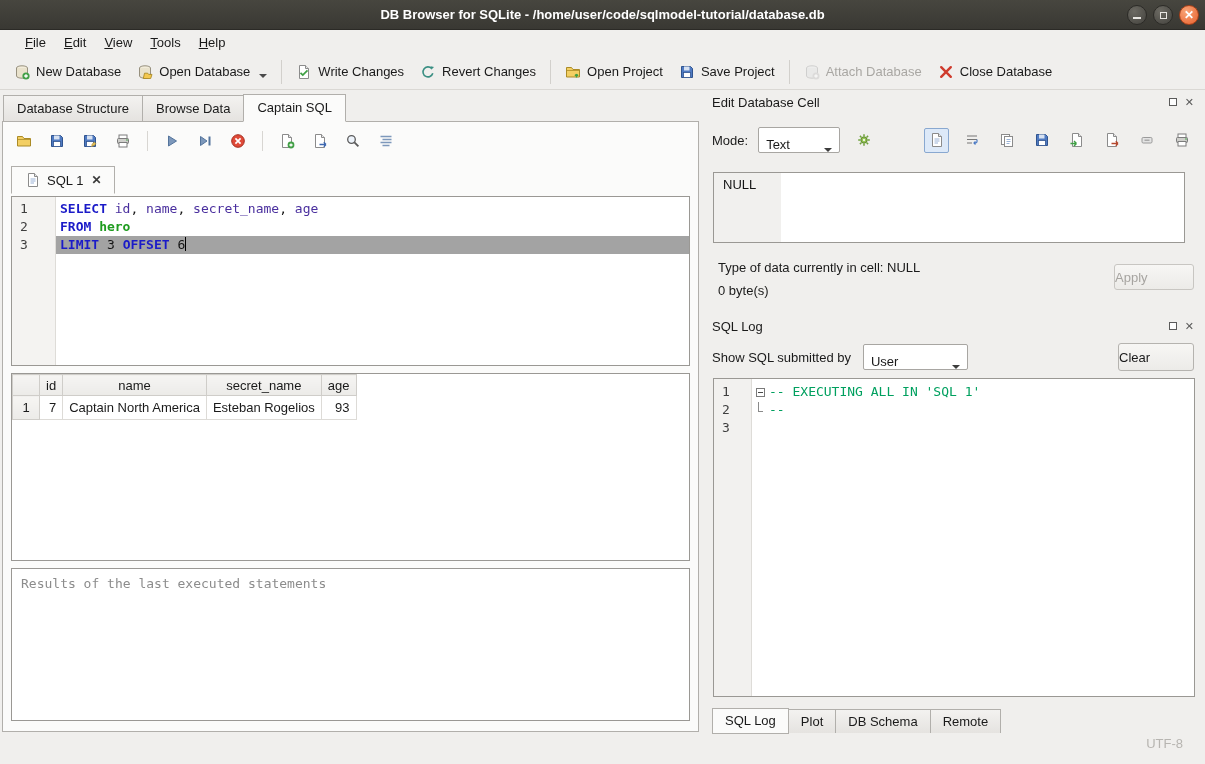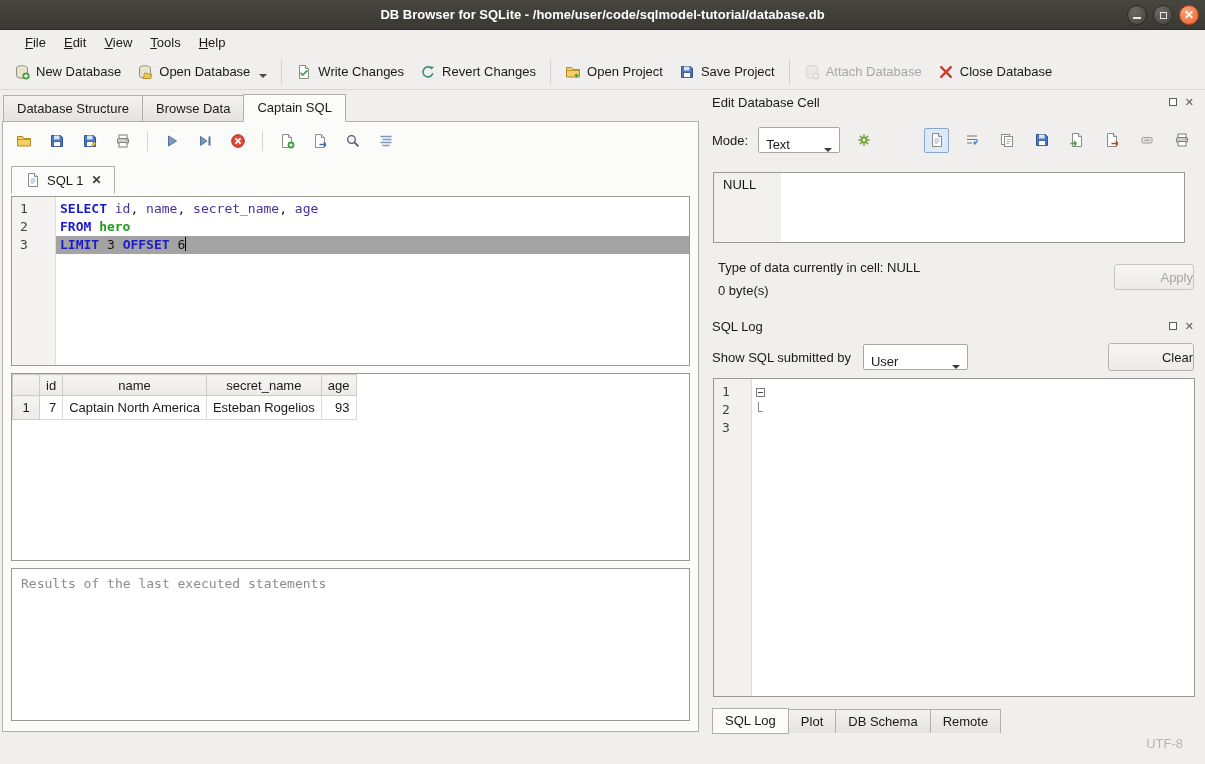--- a/index.html
+++ b/index.html
@@ -101,23 +101,23 @@
     border:1px solid transparent;border-radius:2px}
   .cell-icon.selected{border-color:#89a8d0;background:#dde9f8}
 
   .null-box{position:absolute;top:82px;left:7px;width:472px;height:71px;border:1px solid #9a9894;
     background:#fff;display:flex}
   .null-gutter{width:67px;background:#f1f0ee;padding:4px 0 0 9px;color:#141414}
 
   .type-info{position:absolute;top:170px;left:12px}
   .byte-info{position:absolute;top:193px;left:12px}
   .btn{background:linear-gradient(#f7f6f4,#ecebe8);border:1px solid #b5b3af;border-radius:3px;
-    display:flex;align-items:center;justify-content:flex-end}
+    display:flex;align-items:center;justify-content:flex-start}
   .apply-btn{position:absolute;top:174px;right:6px;width:80px;height:26px;color:#a6a4a0;border-color:#c8c6c2}
-  .clear-btn{margin-left:auto;width:86px;height:28px;color:#1a1a1a}
+  .clear-btn{margin-left:auto;width:76px;height:28px;color:#1a1a1a}
 
   .sqllog-header{top:226px}
   .filter-row{position:absolute;top:252px;left:6px;right:6px;height:30px;display:flex;align-items:center;gap:12px}
 
   .log-box{position:absolute;top:288px;left:7px;width:482px;height:319px;border:1px solid #9a9894;
     background:#fff;display:flex;font-family:"DejaVu Sans Mono",monospace;font-size:13px}
   .log-gutter{width:38px;background:#f2f1ef;border-right:1px solid #dedcd8;color:#3f3f3f;padding-top:4px;flex:none}
   .log-gutter .gnum{height:18px;line-height:18px;padding-left:8px}
   .fold-col{width:17px;padding-top:4px;flex:none}
   .fold-cell{height:18px;display:flex;align-items:center;justify-content:center}
@@ -549,20 +549,25 @@
       </div>
     <div class="fold-col">
         <div class="fold-cell">
           <span class="fold-minus"></span>
         </div>
         <div class="fold-cell">
           <span class="fold-corner"></span>
         </div>
         <div class="fold-cell"></div>
       </div>
+    <div class="log-content">
+        <div class="log-line">-- EXECUTING ALL IN 'SQL 1'</div>
+        <div class="log-line">--</div>
+        <div class="log-line"></div>
+      </div>
   </div>
 
   <div class="tabbar bottom-tabbar">
       <div class="tab active">SQL Log</div>
       <div class="tab">Plot</div>
       <div class="tab">DB Schema</div>
       <div class="tab">Remote</div>
     </div>
 </div>
 

